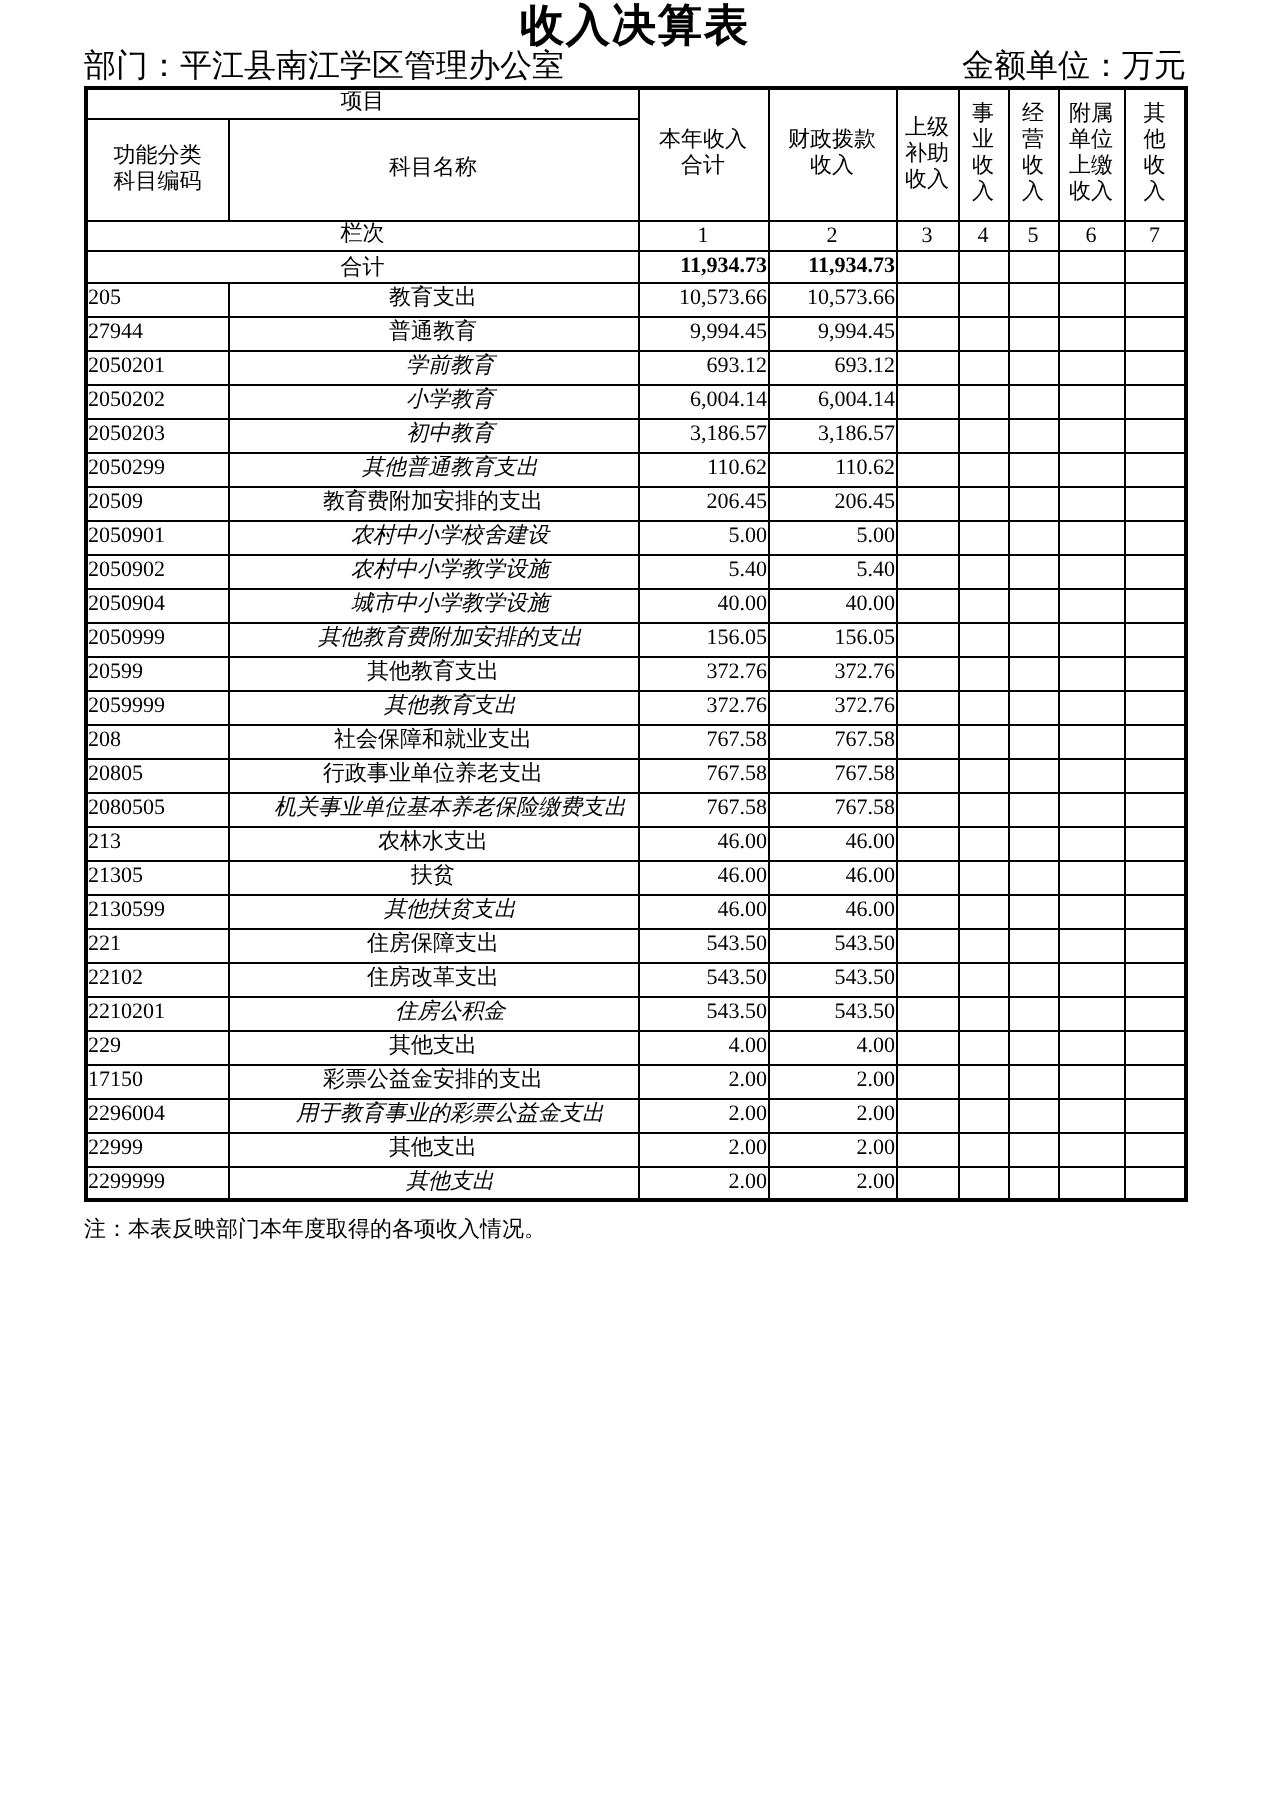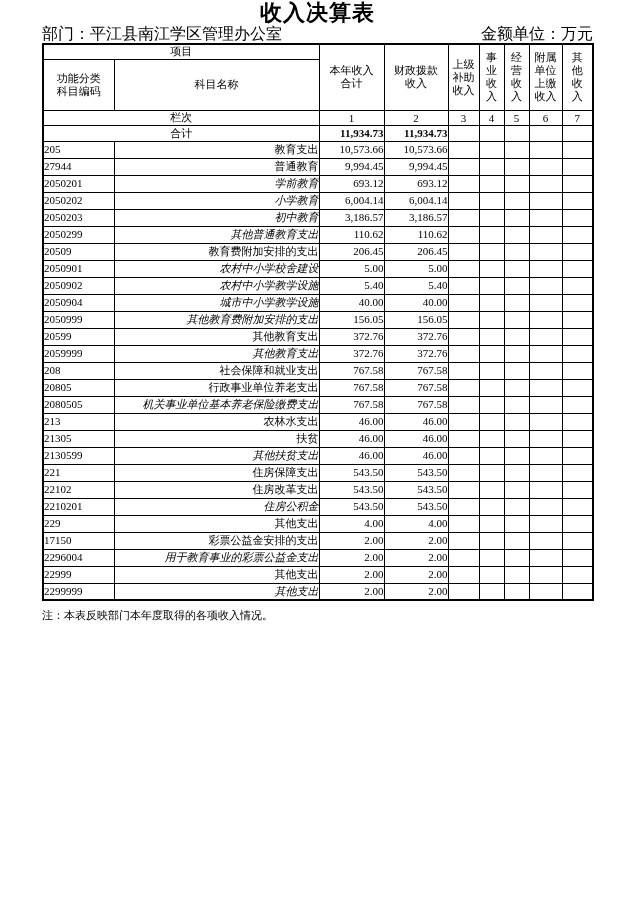--- a/index.html
+++ b/index.html
@@ -24,21 +24,21 @@
     overflow:hidden; vertical-align:middle;
   }
   
   td.hdr { text-align:center; white-space:pre-line; line-height:13px; }
   tr.hrow1 { height:15px; }
   tr.hrow2 { height:51px; }
   tr.lanci-row { height:15px;padding-left:12px; }
   tr.total-row { height:16px; }
   tr.data-row { height:17px; }
   td.code { text-align:left; padding-left:4px; line-height:15px; }
-  td.name { text-align:right; padding-left:5px; line-height:15px; }
+  td.name { text-align:center; padding-left:5px; line-height:15px; }
   td.name.indent { padding-left:17px;font-style:italic; }
   td.num { text-align:right; padding-right:5px; line-height:15px; }
   td.center { text-align:center; }
   .bold { font-weight:bold; }
   .note { font-size:11px; line-height:14px; margin-top:7px; text-align:left; }
 </style>
 </head>
 <body>
 
 <div class="content">

